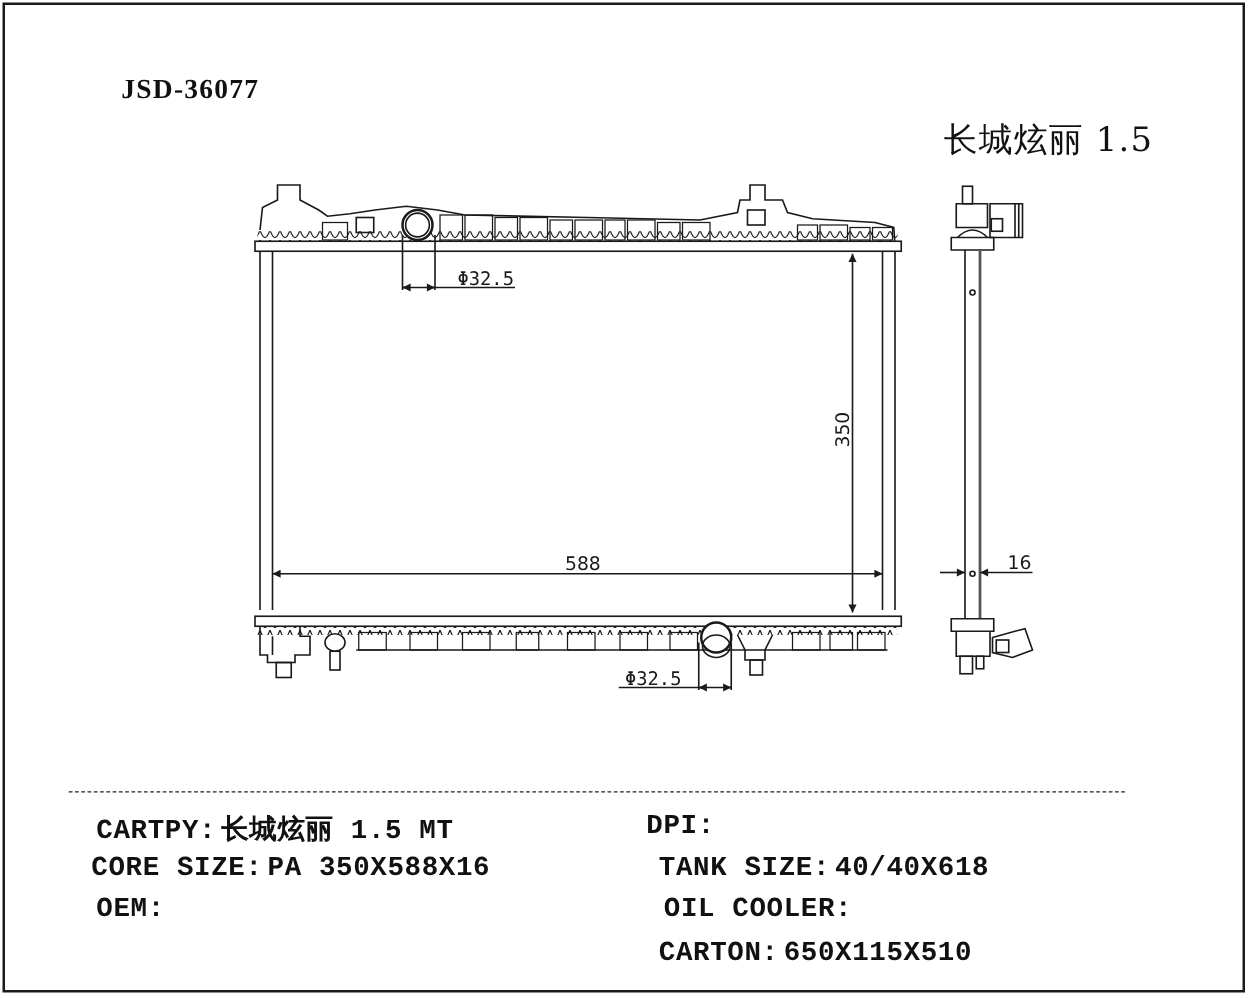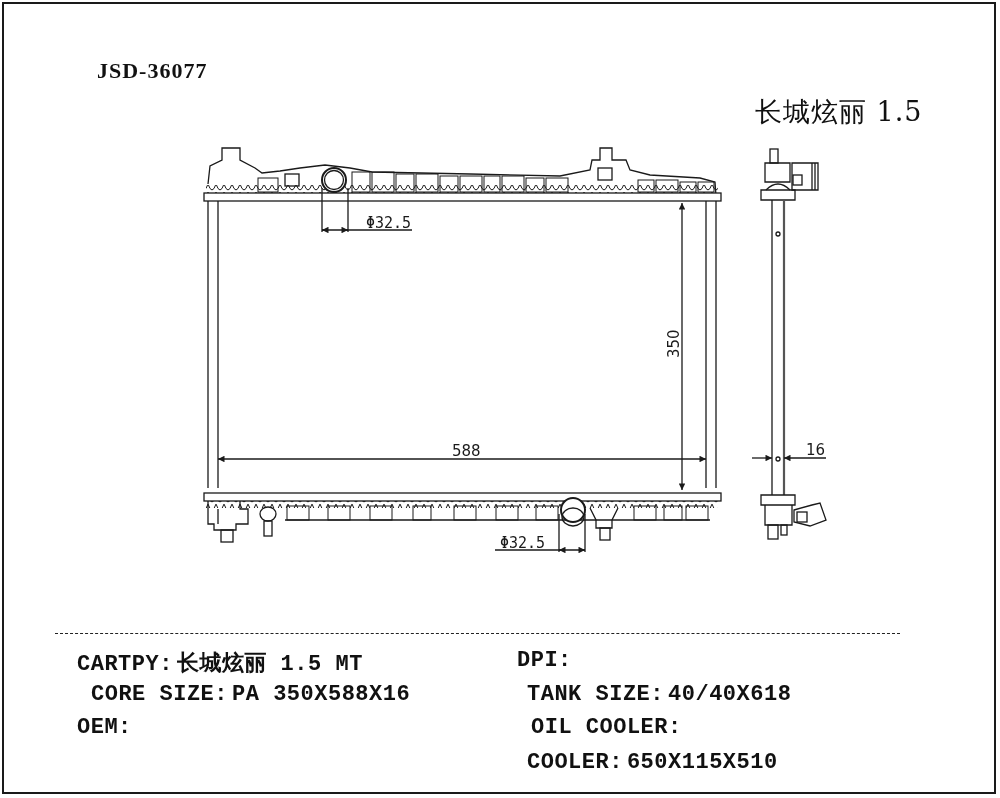--- a/index.html
+++ b/index.html
@@ -148,31 +148,31 @@
     <line x1="826" y1="458" x2="784" y2="458" marker-end="url(#arr)"></line>
   </g>
   <text x="806" y="455" font-size="15" font-family="DejaVu Sans, sans-serif" fill="#1a1a1a">16</text>
 </svg>
 
 <div class="sep"></div>
 
 <div class="spec" style="left:77px; top:648px;">
   <span class="k">CARTPY:</span><span class="v">长城炫丽 1.5 MT</span>
 </div>
-<div class="spec" style="left:91px; top:682px;">
+<div class="spec" style="left:73px; top:682px;">
   <span class="k">CORE SIZE:</span><span class="v">PA 350X588X16</span>
 </div>
 <div class="spec" style="left:77px; top:715px;text-align:center;">
   <span class="k">OEM:</span><span class="v"></span>
 </div>
 
 <div class="spec" style="left:517px; top:648px;">
   <span class="k">DPI:</span><span class="v"></span>
 </div>
 <div class="spec" style="left:527px; top:682px;">
   <span class="k">TANK SIZE:</span><span class="v">40/40X618</span>
 </div>
 <div class="spec" style="left:531px; top:715px;">
   <span class="k">OIL COOLER:</span><span class="v"></span>
 </div>
 <div class="spec" style="left:527px; top:750px;">
-  <span class="k">COOLER:</span><span class="v">650X115X510</span>
+  <span class="k">CARTON:</span><span class="v">650X115X510</span>
 </div>
 
 </body></html>

